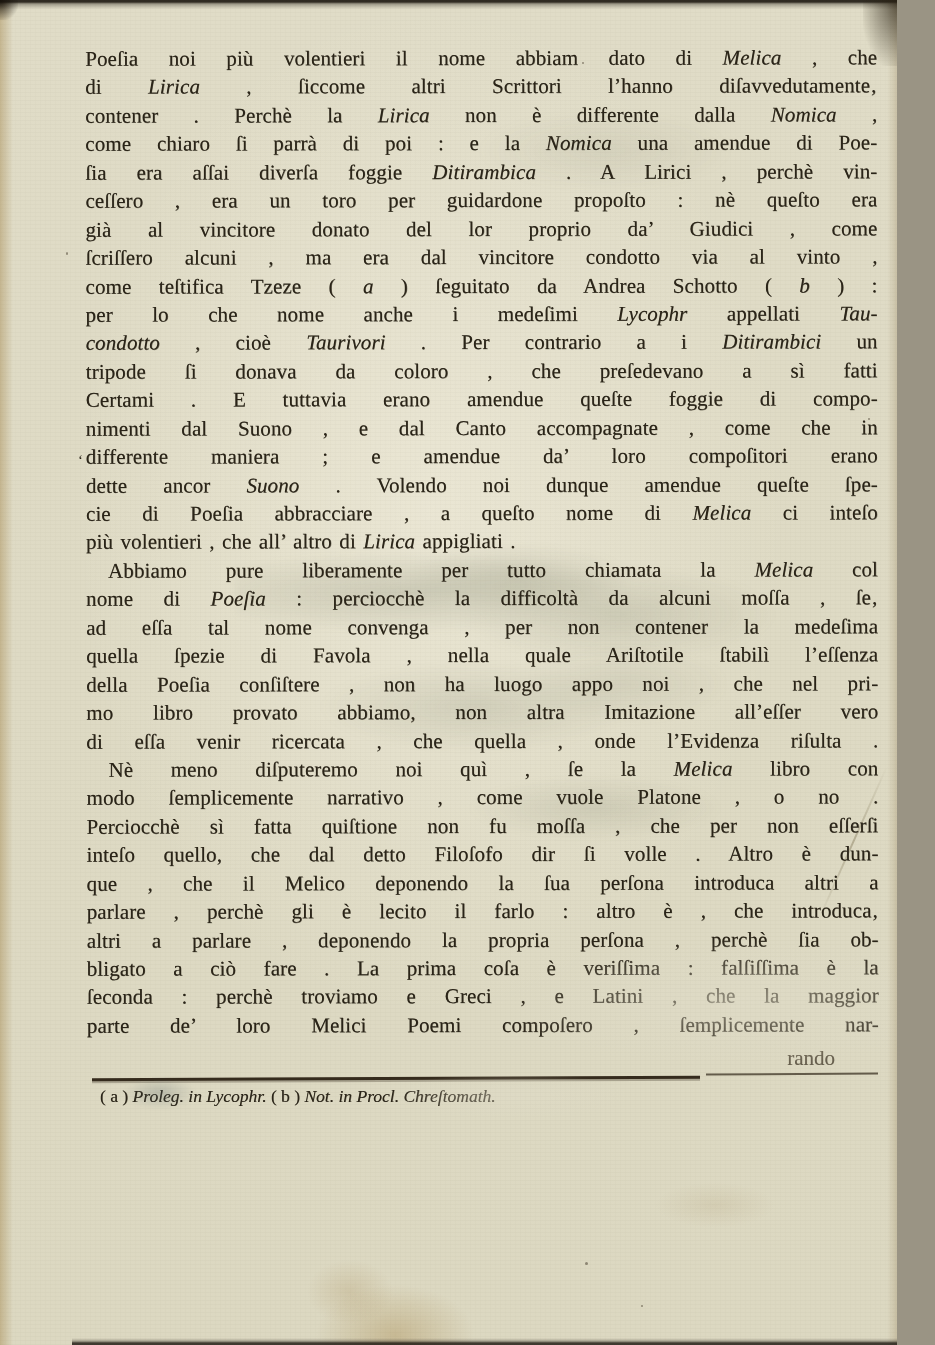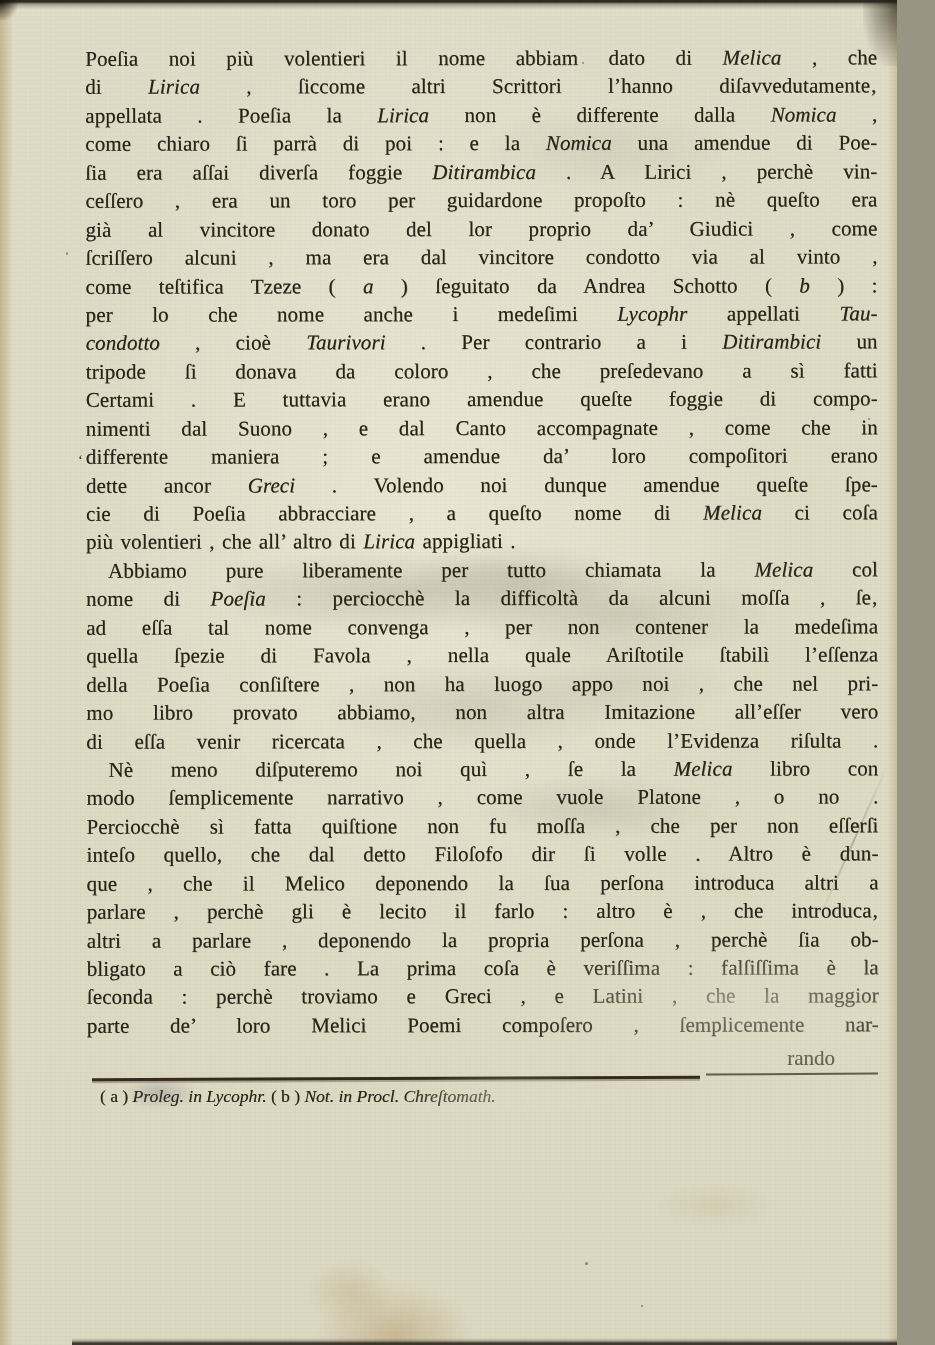--- a/index.html
+++ b/index.html
@@ -88,35 +88,35 @@
 
   <div class="ghost g1"></div>
   <div class="ghost g2"></div>
   <div class="ghost g3"></div>
   <div class="ghost g4"></div>
   <div class="crease"></div>
 
   <div class="textblock">
       <div class="line"><span>Poeſia noi più volentieri il nome abbiam dato di </span><span class="it">Melica</span><span> , che</span></div>
       <div class="line"><span>di </span><span class="it">Lirica</span><span> , ſiccome altri Scrittori l’hanno diſavvedutamente‚</span></div>
-      <div class="line"><span>appellata . Poeſia la </span><span class="it">Lirica</span><span> non è differente dalla </span><span class="it">Nomica</span><span> ,</span></div>
+      <div class="line"><span>contener . Perchè la </span><span class="it">Lirica</span><span> non è differente dalla </span><span class="it">Nomica</span><span> ,</span></div>
       <div class="line"><span>come chiaro ſi parrà di poi : e la </span><span class="it">Nomica</span><span> una amendue di Poe-</span></div>
       <div class="line"><span>ſia era aſſai diverſa foggie </span><span class="it">Ditirambica</span><span> . A Lirici , perchè vin-</span></div>
       <div class="line"><span>ceſſero , era un toro per guidardone propoſto : nè queſto era</span></div>
       <div class="line"><span>già al vincitore donato del lor proprio da’ Giudici , come</span></div>
       <div class="line"><span>ſcriſſero alcuni , ma era dal vincitore condotto via al vinto ,</span></div>
       <div class="line"><span>come teſtifica Tzeze ( </span><span class="it">a</span><span> ) ſeguitato da Andrea Schotto ( </span><span class="it">b</span><span> ) :</span></div>
       <div class="line"><span>per lo che nome anche i medeſimi </span><span class="it">Lycophr</span><span> appellati </span><span class="it">Tau-</span></div>
       <div class="line"><span class="it">condotto</span><span> , cioè </span><span class="it">Taurivori</span><span> . Per contrario a i </span><span class="it">Ditirambici</span><span> un</span></div>
       <div class="line"><span>tripode ſi donava da coloro , che preſedevano a sì fatti</span></div>
       <div class="line"><span>Certami . E tuttavia erano amendue queſte foggie di compo-</span></div>
       <div class="line"><span>nimenti dal Suono , e dal Canto accompagnate , come che in</span></div>
       <div class="line"><span>differente maniera ; e amendue da’ loro compoſitori erano</span></div>
-      <div class="line"><span>dette ancor </span><span class="it">Greci</span><span> . Volendo noi dunque amendue queſte ſpe-</span></div>
-      <div class="line"><span>cie di Poeſia abbracciare , a queſto nome di </span><span class="it">Melica</span><span> ci coſa</span></div>
+      <div class="line"><span>dette ancor </span><span class="it">Suono</span><span> . Volendo noi dunque amendue queſte ſpe-</span></div>
+      <div class="line"><span>cie di Poeſia abbracciare , a queſto nome di </span><span class="it">Melica</span><span> ci inteſo</span></div>
       <div class="line no-just"><span>più volentieri , che all’ altro di </span><span class="it">Lirica</span><span> appigliati .</span></div>
       <div class="line indent"><span>Abbiamo pure liberamente per tutto chiamata la </span><span class="it">Melica</span><span> col</span></div>
       <div class="line"><span>nome di </span><span class="it">Poeſia</span><span> : perciocchè la difficoltà da alcuni moſſa , ſe‚</span></div>
       <div class="line"><span>ad eſſa tal nome convenga , per non contener la medeſima</span></div>
       <div class="line"><span>quella ſpezie di Favola , nella quale Ariſtotile ſtabilì l’eſſenza</span></div>
       <div class="line"><span>della Poeſia conſiſtere , non ha luogo appo noi , che nel pri-</span></div>
       <div class="line"><span>mo libro provato abbiamo, non altra Imitazione all’eſſer vero</span></div>
       <div class="line"><span>di eſſa venir ricercata , che quella , onde l’Evidenza riſulta .</span></div>
       <div class="line indent"><span>Nè meno diſputeremo noi quì , ſe la </span><span class="it">Melica</span><span> libro con</span></div>
       <div class="line"><span>modo ſemplicemente narrativo , come vuole Platone , o no .</span></div>

